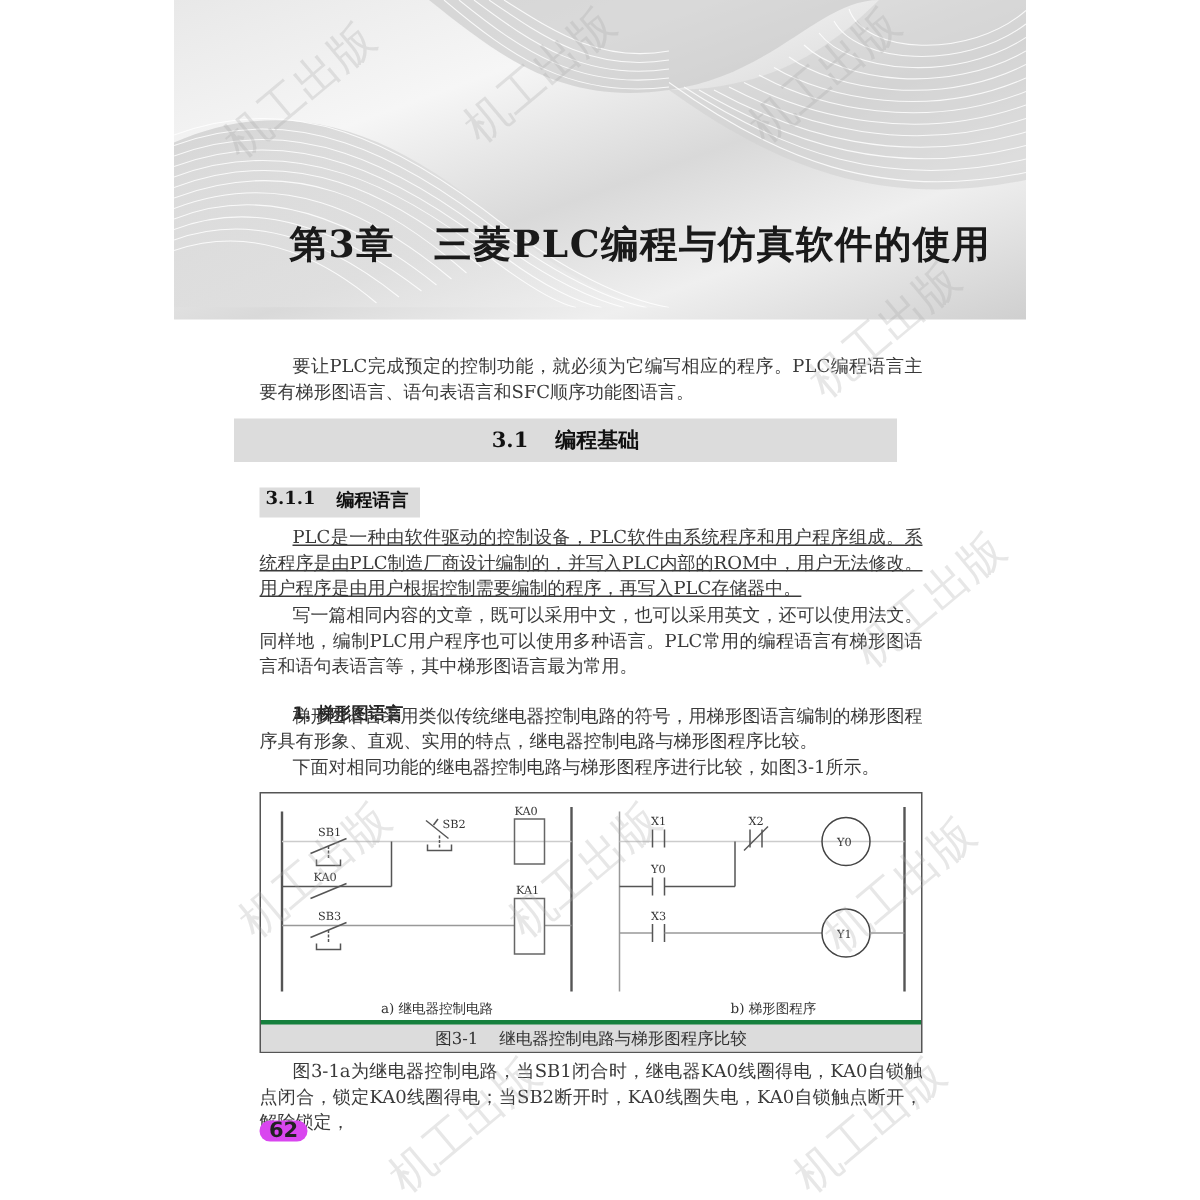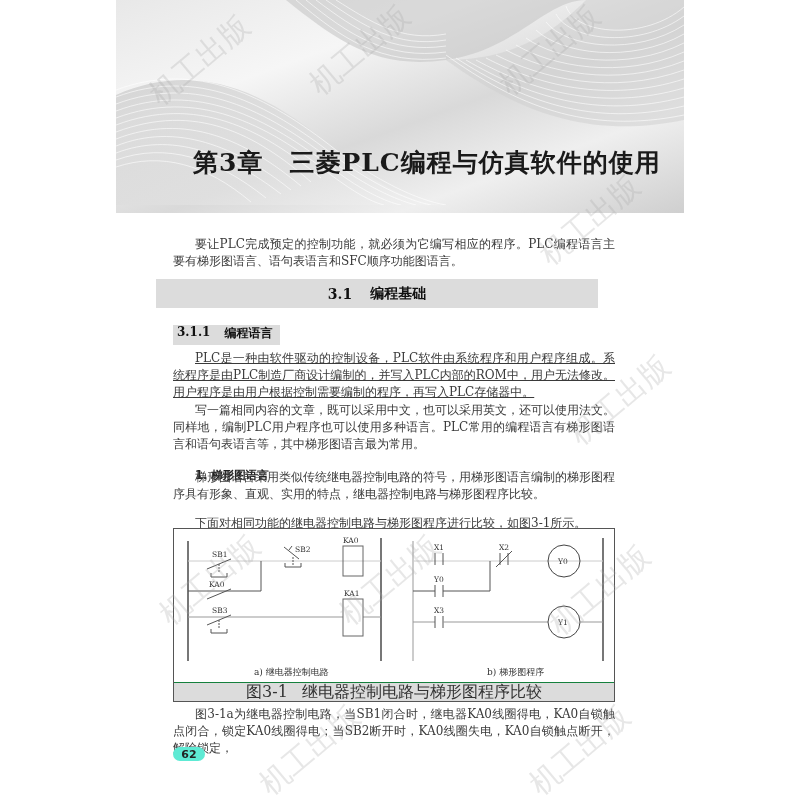--- a/index.html
+++ b/index.html
@@ -38,28 +38,28 @@
     position: absolute; left: 195px; top: 468px; font-size: 11.5px; font-weight: bold; color: #222;
     font-family: "DejaVu Sans", sans-serif;
   }
   .figure {
     position: absolute; left: 173px; top: 528px; width: 442px; height: 174px;
     border: 1.5px solid #555; box-sizing: border-box; background: #fff;
   }
   .figure svg { position: absolute; left: 0; top: 0; }
   .fig-caption {
     position: absolute; left: 0; bottom: 0; width: 100%; height: 18px; background: #dcdcdc;
-    border-top: 1px solid #15803d; display: flex; align-items: center; justify-content: center;
-    font-size: 16px; color: #333;
+    border-top: 3px solid #15803d; display: flex; align-items: center; justify-content: center;
+    font-size: 11px; color: #333;
   }
   .fig-caption .num { margin-right: 14px; }
   .sub-cap { position: absolute; font-size: 9px; color: #333; }
   .page-num {
     position: absolute; left: 173px; top: 747px; width: 32px; height: 14px; border-radius: 7px;
-    background: #5eead4; color: #222; font-size: 11px; font-weight: bold; display: flex;
+    background: #d946ef; color: #222; font-size: 14px; font-weight: bold; display: flex;
     align-items: center; justify-content: center; font-family: "DejaVu Sans", sans-serif;
   }
   .watermark {
     position: absolute; font-size: 30px; color: rgba(170,170,170,0.28); transform: rotate(-40deg);
     pointer-events: none; white-space: nowrap; font-family: "DejaVu Sans", sans-serif;
   }
   .lbl { font-family: "DejaVu Serif", serif; font-size: 7.5px; fill: #333; }
 </style>
 </head>
 <body>
@@ -124,21 +124,21 @@
   <span class="num">3.1.1</span>
   <span>编程语言</span>
 </div>
 
 <div class="para" style="top:350px;text-decoration:underline;">PLC是一种由软件驱动的控制设备，PLC软件由系统程序和用户程序组成。系统程序是由PLC制造厂商设计编制的，并写入PLC内部的ROM中，用户无法修改。用户程序是由用户根据控制需要编制的程序，再写入PLC存储器中。</div>
 <div class="para" style="top:402px;">写一篇相同内容的文章，既可以采用中文，也可以采用英文，还可以使用法文。同样地，编制PLC用户程序也可以使用多种语言。PLC常用的编程语言有梯形图语言和语句表语言等，其中梯形图语言最为常用。</div>
 
 <div class="item-heading">1. 梯形图语言</div>
 
 <div class="para" style="top:469px;">梯形图语言采用类似传统继电器控制电路的符号，用梯形图语言编制的梯形图程序具有形象、直观、实用的特点，继电器控制电路与梯形图程序比较。</div>
-<div class="para" style="top:503px;margin-top:12px;">下面对相同功能的继电器控制电路与梯形图程序进行比较，如图3-1所示。</div>
+<div class="para" style="top:503px;">下面对相同功能的继电器控制电路与梯形图程序进行比较，如图3-1所示。</div>
 
 <div class="figure">
   <svg width="442" height="156" viewBox="0 0 442 156">
     <g stroke="#555" stroke-width="1" fill="none">
 
       <line x1="14" y1="12" x2="14" y2="132" stroke-width="1.6"></line>
       <line x1="207" y1="9" x2="207" y2="132" stroke-width="1.6"></line>
 
       <line x1="14" y1="32" x2="207" y2="32" stroke="#ccc"></line>
 

